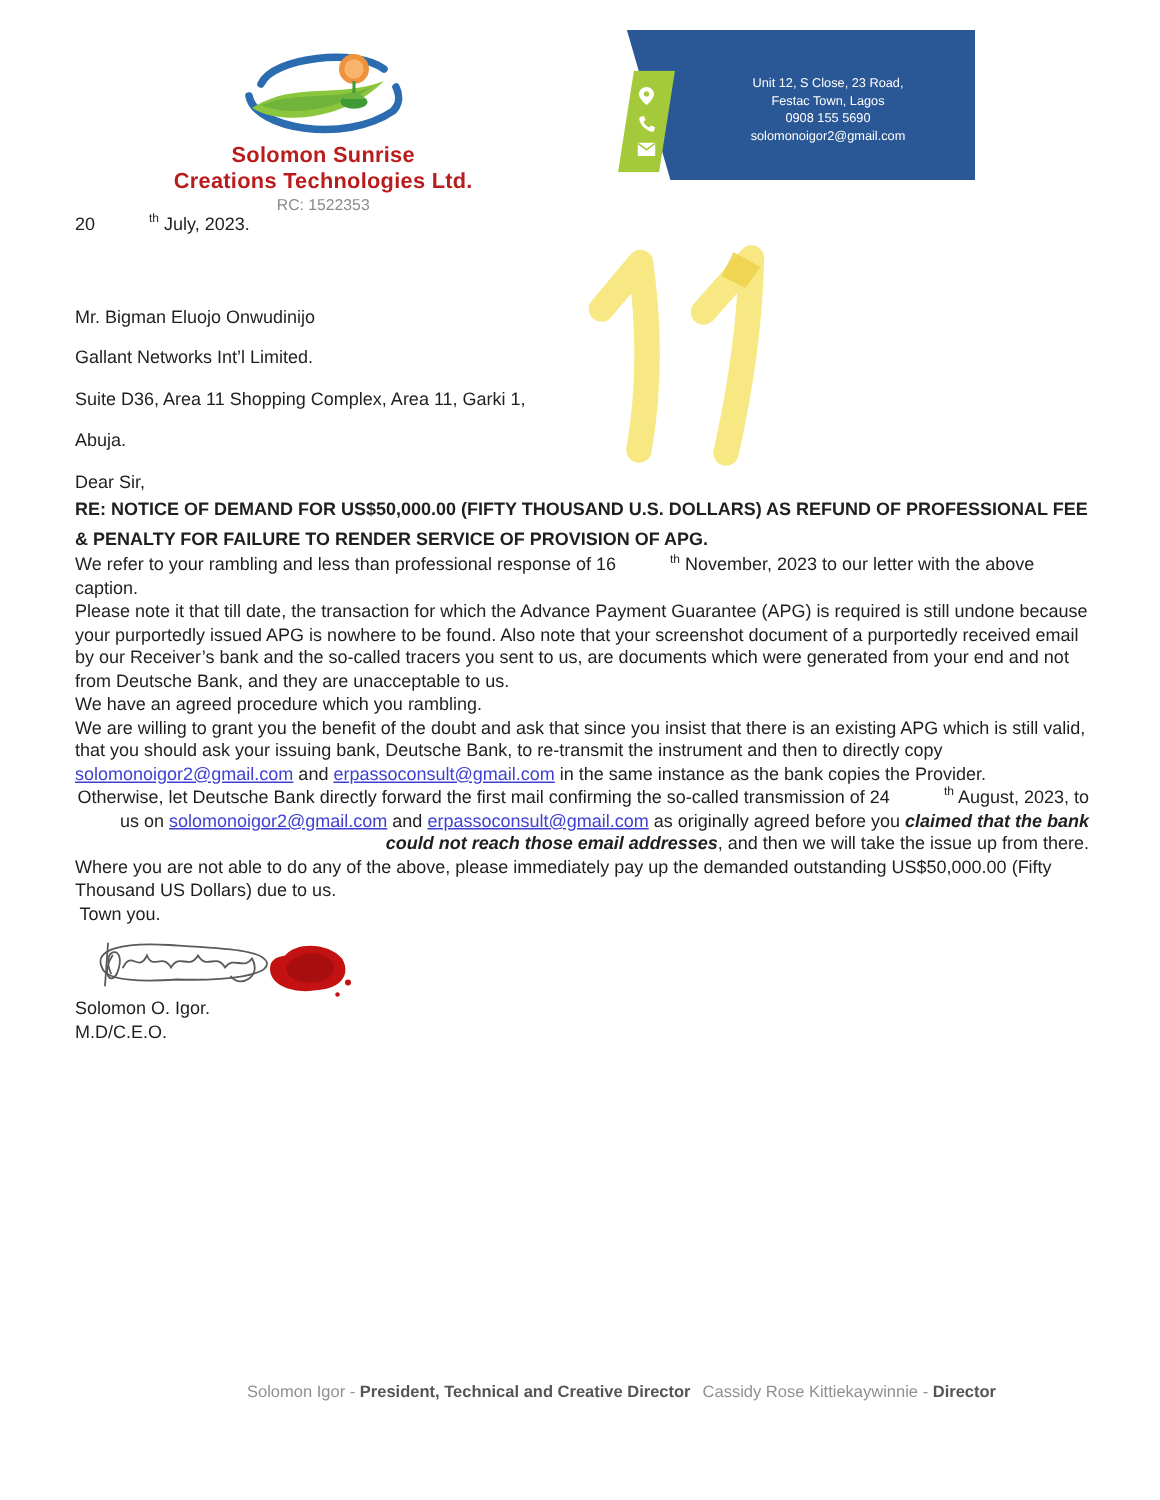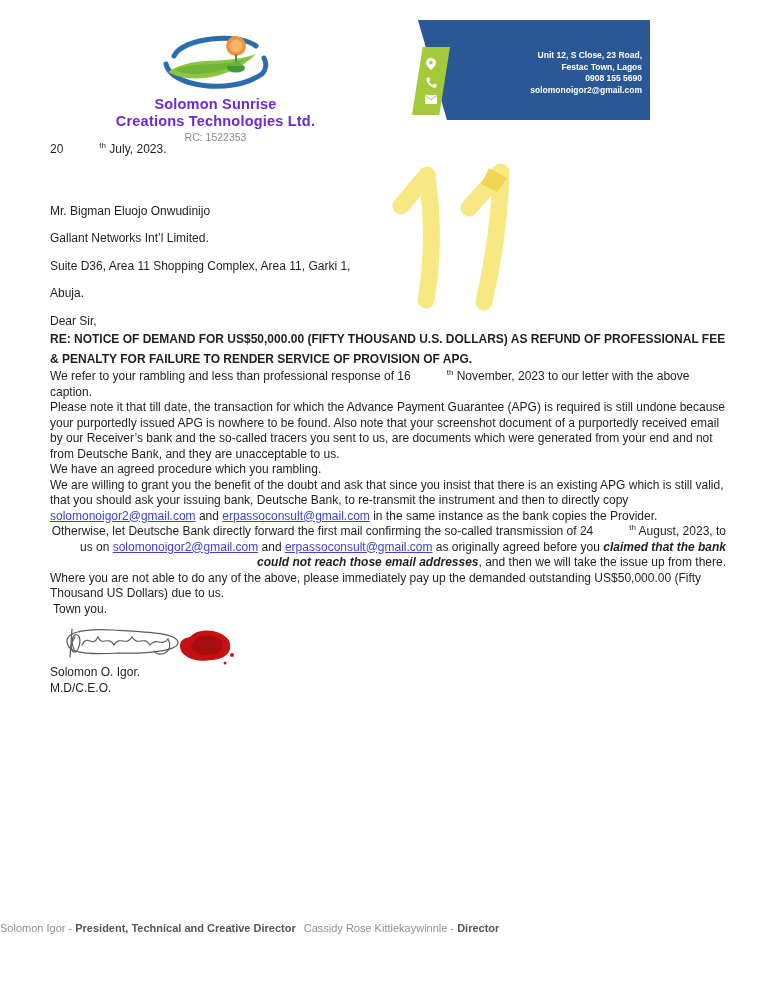--- a/index.html
+++ b/index.html
@@ -4,30 +4,30 @@
 <style>
   html,body{margin:0;padding:0;background:#ffffff;}
   .page{
     position:relative;width:773px;height:1000px;background:#ffffff;
     font-family:"Liberation Sans","DejaVu Sans",sans-serif;
     color:#1f1f1f;overflow:hidden;
   }
   
   .logo-block{position:absolute;left:108px;top:30px;width:215px;text-align:center;}
   .logo-svg{display:block;margin:0 auto;}
-  .company-name{font-size:14.5px;font-weight:bold;color:#6d28d9;line-height:17px;letter-spacing:.2px;}
+  .company-name{font-size:14.5px;font-weight:bold;color:#b91c1c;line-height:17px;letter-spacing:.2px;}
   .company-rc{font-size:10.5px;color:#8a8a8a;margin-top:1px;}
   .contact-card{position:absolute;left:410px;top:20px;width:240px;height:100px;}
   .card-blue{position:absolute;left:0;top:0;width:240px;height:100px;background:#2a5795;
     clip-path:polygon(3.3% 0,100% 0,100% 100%,15.4% 100%);}
   .card-green{position:absolute;left:2px;top:27px;width:38px;height:68px;background:#a4ca3b;
     clip-path:polygon(28% 0,100% 0,72% 100%,0 100%);display:flex;flex-direction:column;
     align-items:center;justify-content:center;gap:7px;}
-  .card-text{position:absolute;left:52px;top:30px;width:180px;text-align:right;
-    color:#ffffff;font-size:8.5px;font-weight:bold;line-height:11.5px;}
+  .card-text{position:absolute;left:52px;top:30px;width:180px;text-align:center;
+    color:#ffffff;font-size:8.5px;font-weight:normal;line-height:11.5px;}
   
   .highlight-11{position:absolute;left:385px;top:160px;}
   
   .letter{position:absolute;left:50px;top:142px;width:676px;font-size:12px;line-height:15.5px;}
   .letter p{margin:0;}
   sup{font-size:8px;line-height:0;vertical-align:super;margin-left:36px;}
   .recipient-wrap{margin-top:46px;}
   .recipient-wrap p{margin-bottom:12px;}
   .salutation{margin-top:15px;}
   .subject{margin-top:13px;font-weight:bold;line-height:20px;}
@@ -41,21 +41,21 @@
   .thanks{margin-top:23px;padding-left:3px;}
   .closing{margin-top:5px;}
   .email-link{color:#3f3fd3;text-decoration:underline;cursor:pointer;}
   .bold-italic{font-weight:bold;font-style:italic;}
   .sig-row{margin-top:4px;height:44px;position:relative;}
   .sig-scribble{position:absolute;left:8px;top:2px;}
   .red-seal{position:absolute;left:120px;top:6px;}
   .signer-name{margin-top:17px;}
   .signer-title{margin-top:13px;}
   
-  .footer{position:absolute;left:0;top:922px;width:664px;text-align:left;
+  .footer{position:absolute;left:0;top:922px;width:664px;text-align:right;
     font-size:11px;color:#909090;}
   .footer b{color:#555555;}
   .footer .second{margin-left:8px;}
 </style>
 </head>
 <body>
 
 <div class="page">
 
   <div class="logo-block">

